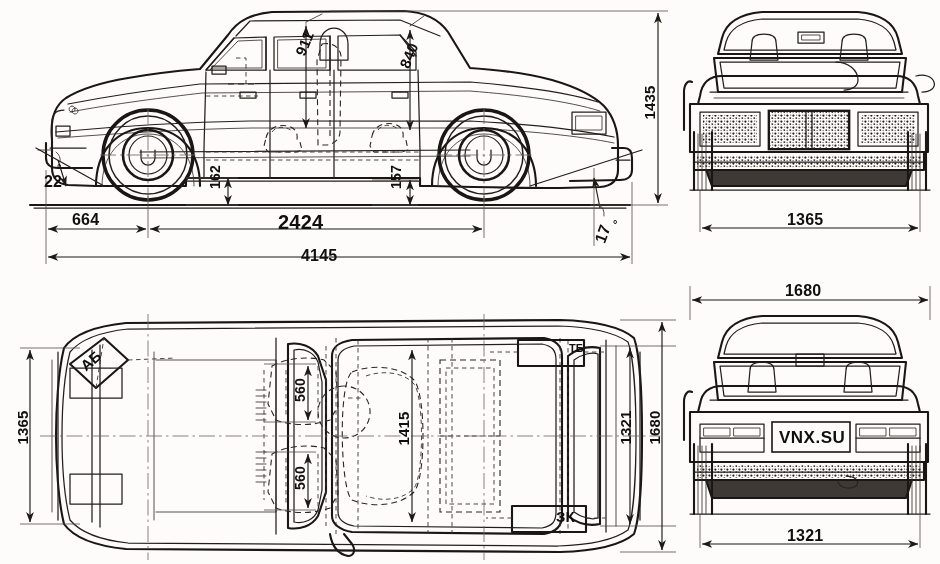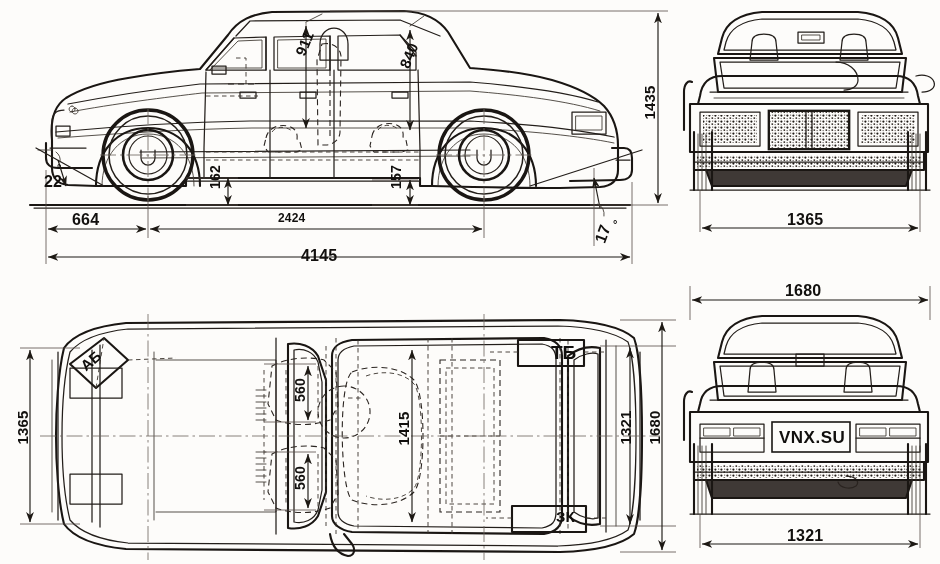--- a/index.html
+++ b/index.html
@@ -476,29 +476,29 @@
 <div class="dimtext" style="left:44px;top:174px;font-size:16px;">22</div>
 <div class="dimtext" style="left:57px;top:163px;font-size:11px;">°</div>
 
 <div class="dimtext" style="left:594px;top:226px;font-size:16px;transform:rotate(-70deg);">17</div>
 <div class="dimtext" style="left:613px;top:219px;font-size:11px;">°</div>
 
 <div class="dimtext vert" style="left:632px;top:95px;font-size:15px;transform:rotate(-90deg);">1435</div>
 
 <div class="dimtext" style="left:72px;top:212px;font-size:16px;text-align:center;">664</div>
 
-<div class="dimtext" style="left:278px;top:212px;font-size:12px;">2424</div>
+<div class="dimtext" style="left:278px;top:212px;font-size:20px;">2424</div>
 
 <div class="dimtext" style="left:301px;top:241px;font-size:16px;margin-top:7px;">4145</div>
 
 <div class="dimtext" style="left:787px;top:212px;font-size:16px;">1365</div>
 
 <div class="plate" style="left:80px;top:353px;font-size:15px;transform:rotate(-40deg);">АБ</div>
 
-<div class="plate" style="left:551px;top:343px;font-size:19px;">ТБ</div>
+<div class="plate" style="left:569px;top:343px;font-size:11px;">ТБ</div>
 
 <div class="plate" style="left:556px;top:509px;font-size:15px;">ЗК</div>
 
 <div class="dimtext vert" style="left:5px;top:420px;font-size:15px;transform:rotate(-90deg);">1365</div>
 
 <div class="dimtext vert" style="left:288px;top:383px;font-size:14px;transform:rotate(-90deg);">560</div>
 
 <div class="dimtext vert" style="left:288px;top:471px;font-size:14px;transform:rotate(-90deg);">560</div>
 
 <div class="dimtext vert" style="left:386px;top:421px;font-size:15px;transform:rotate(-90deg);">1415</div>

